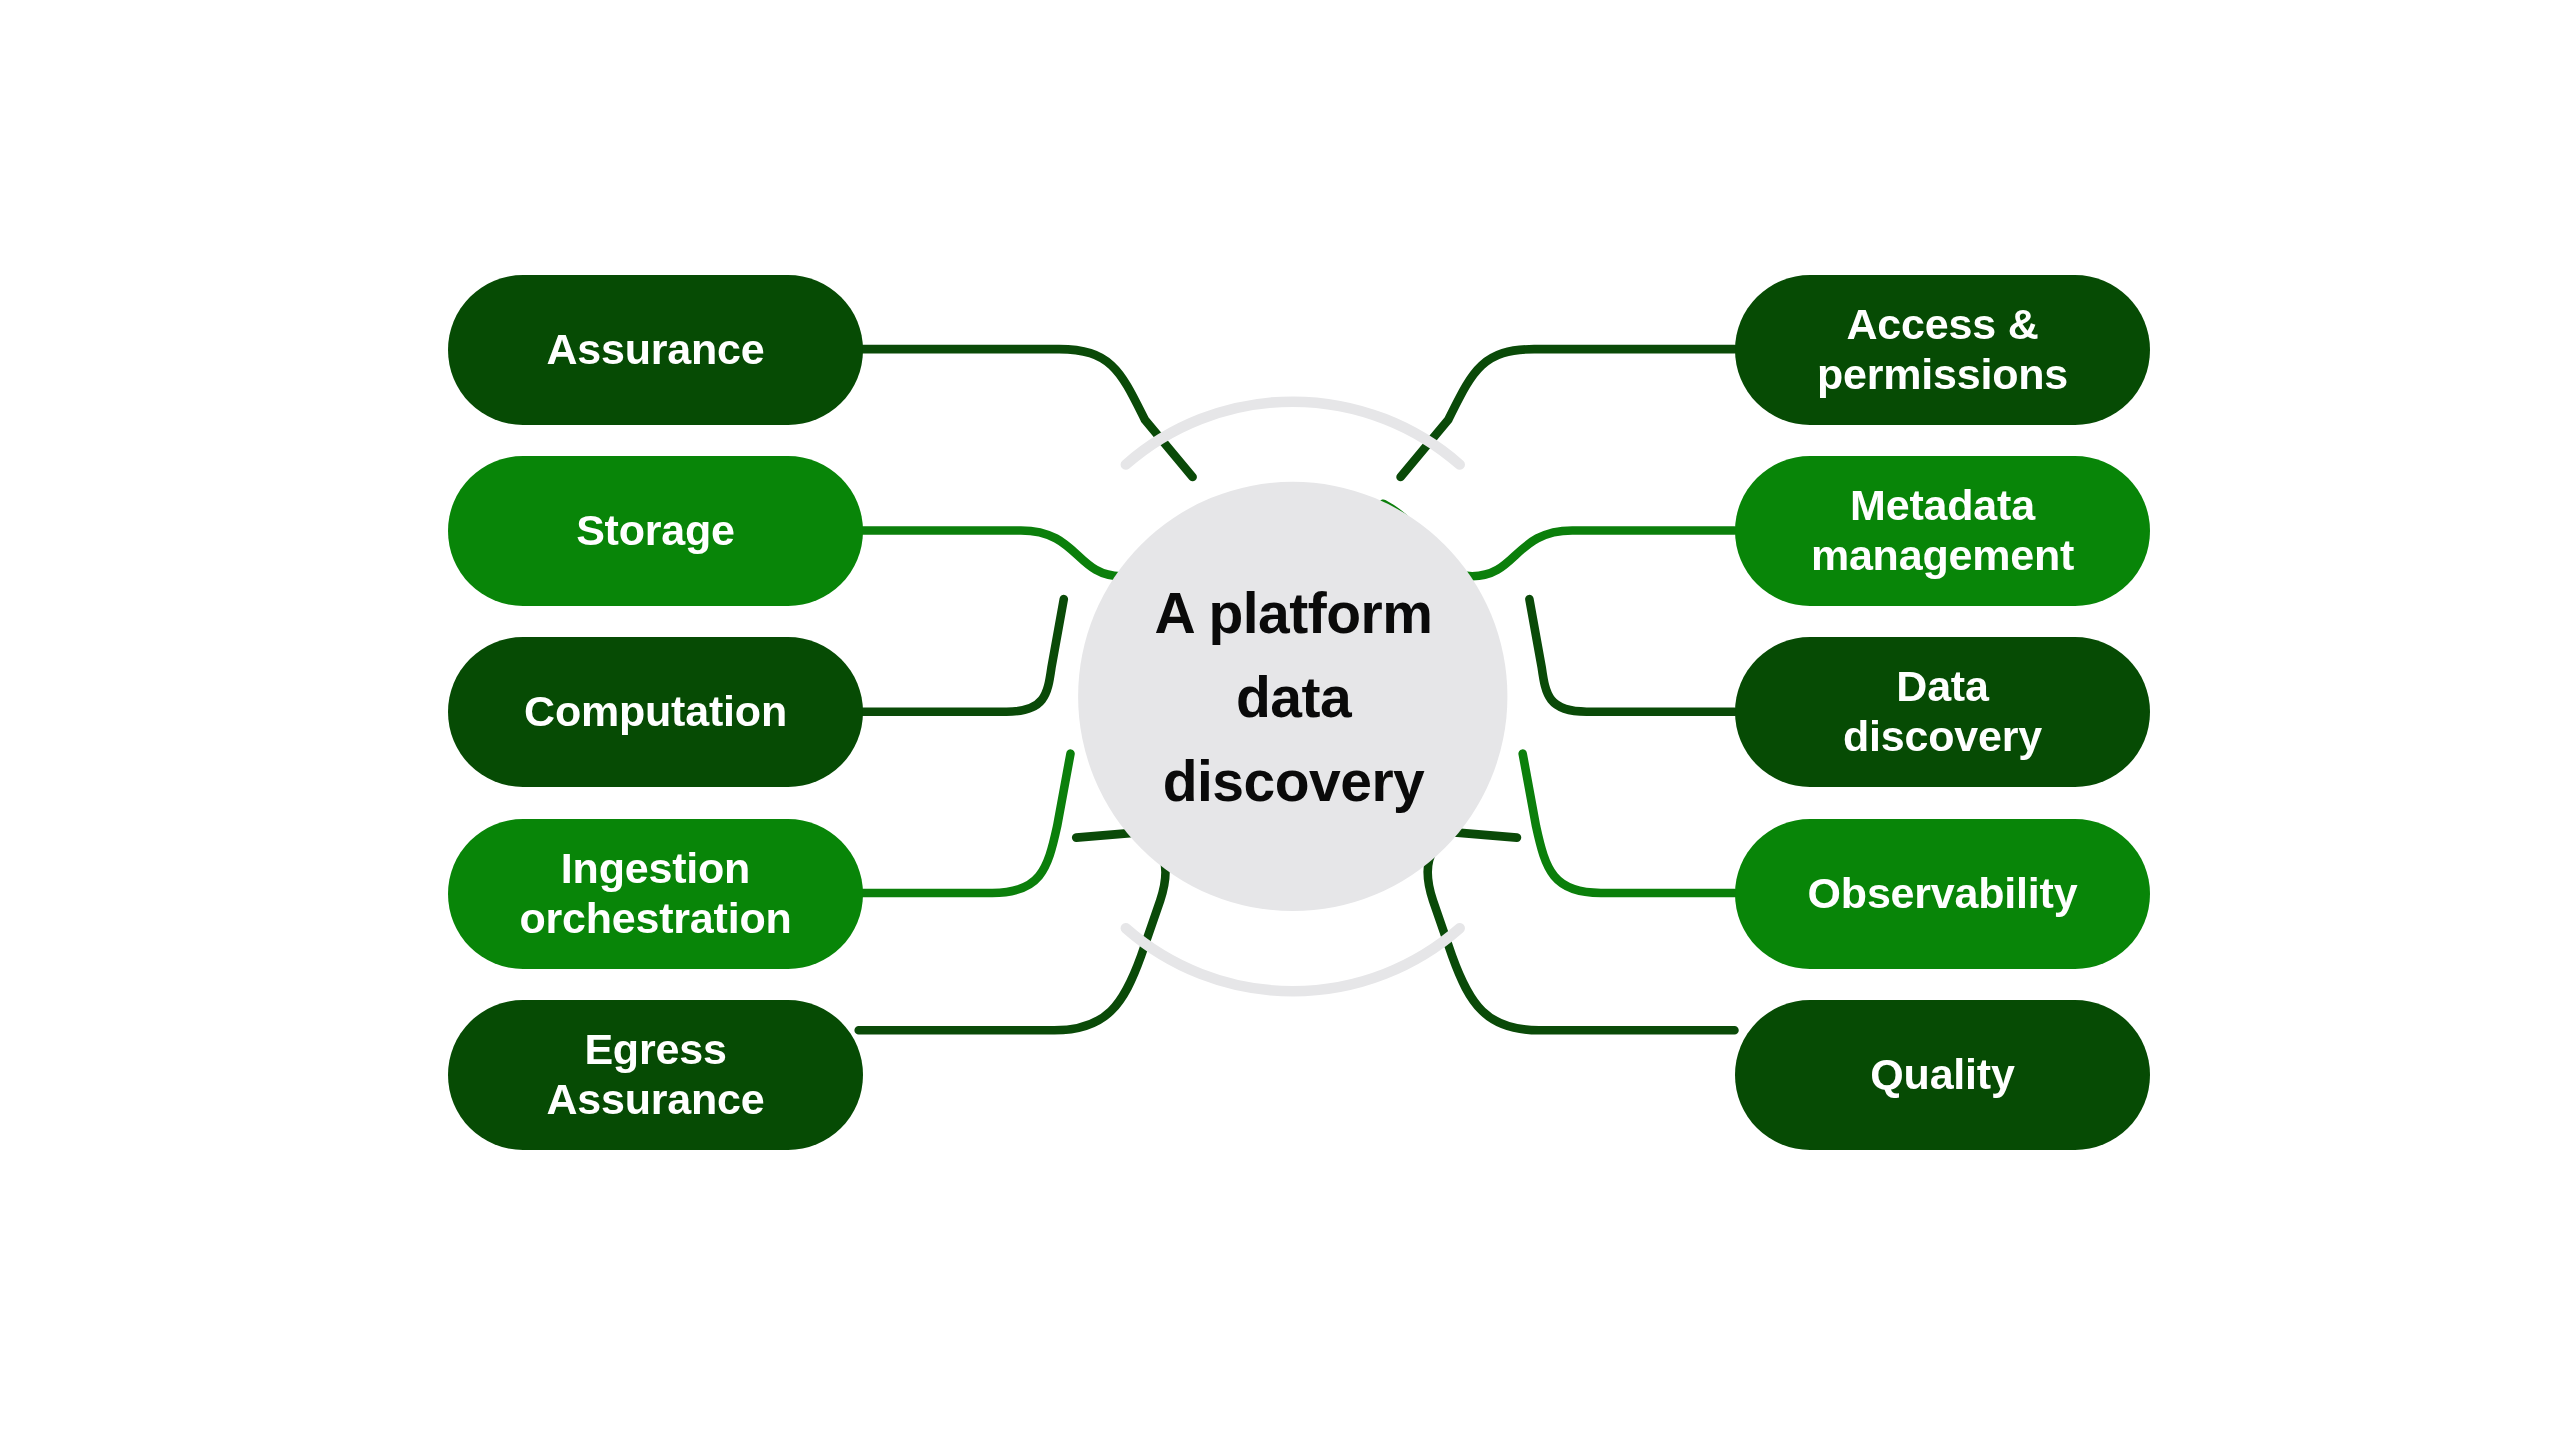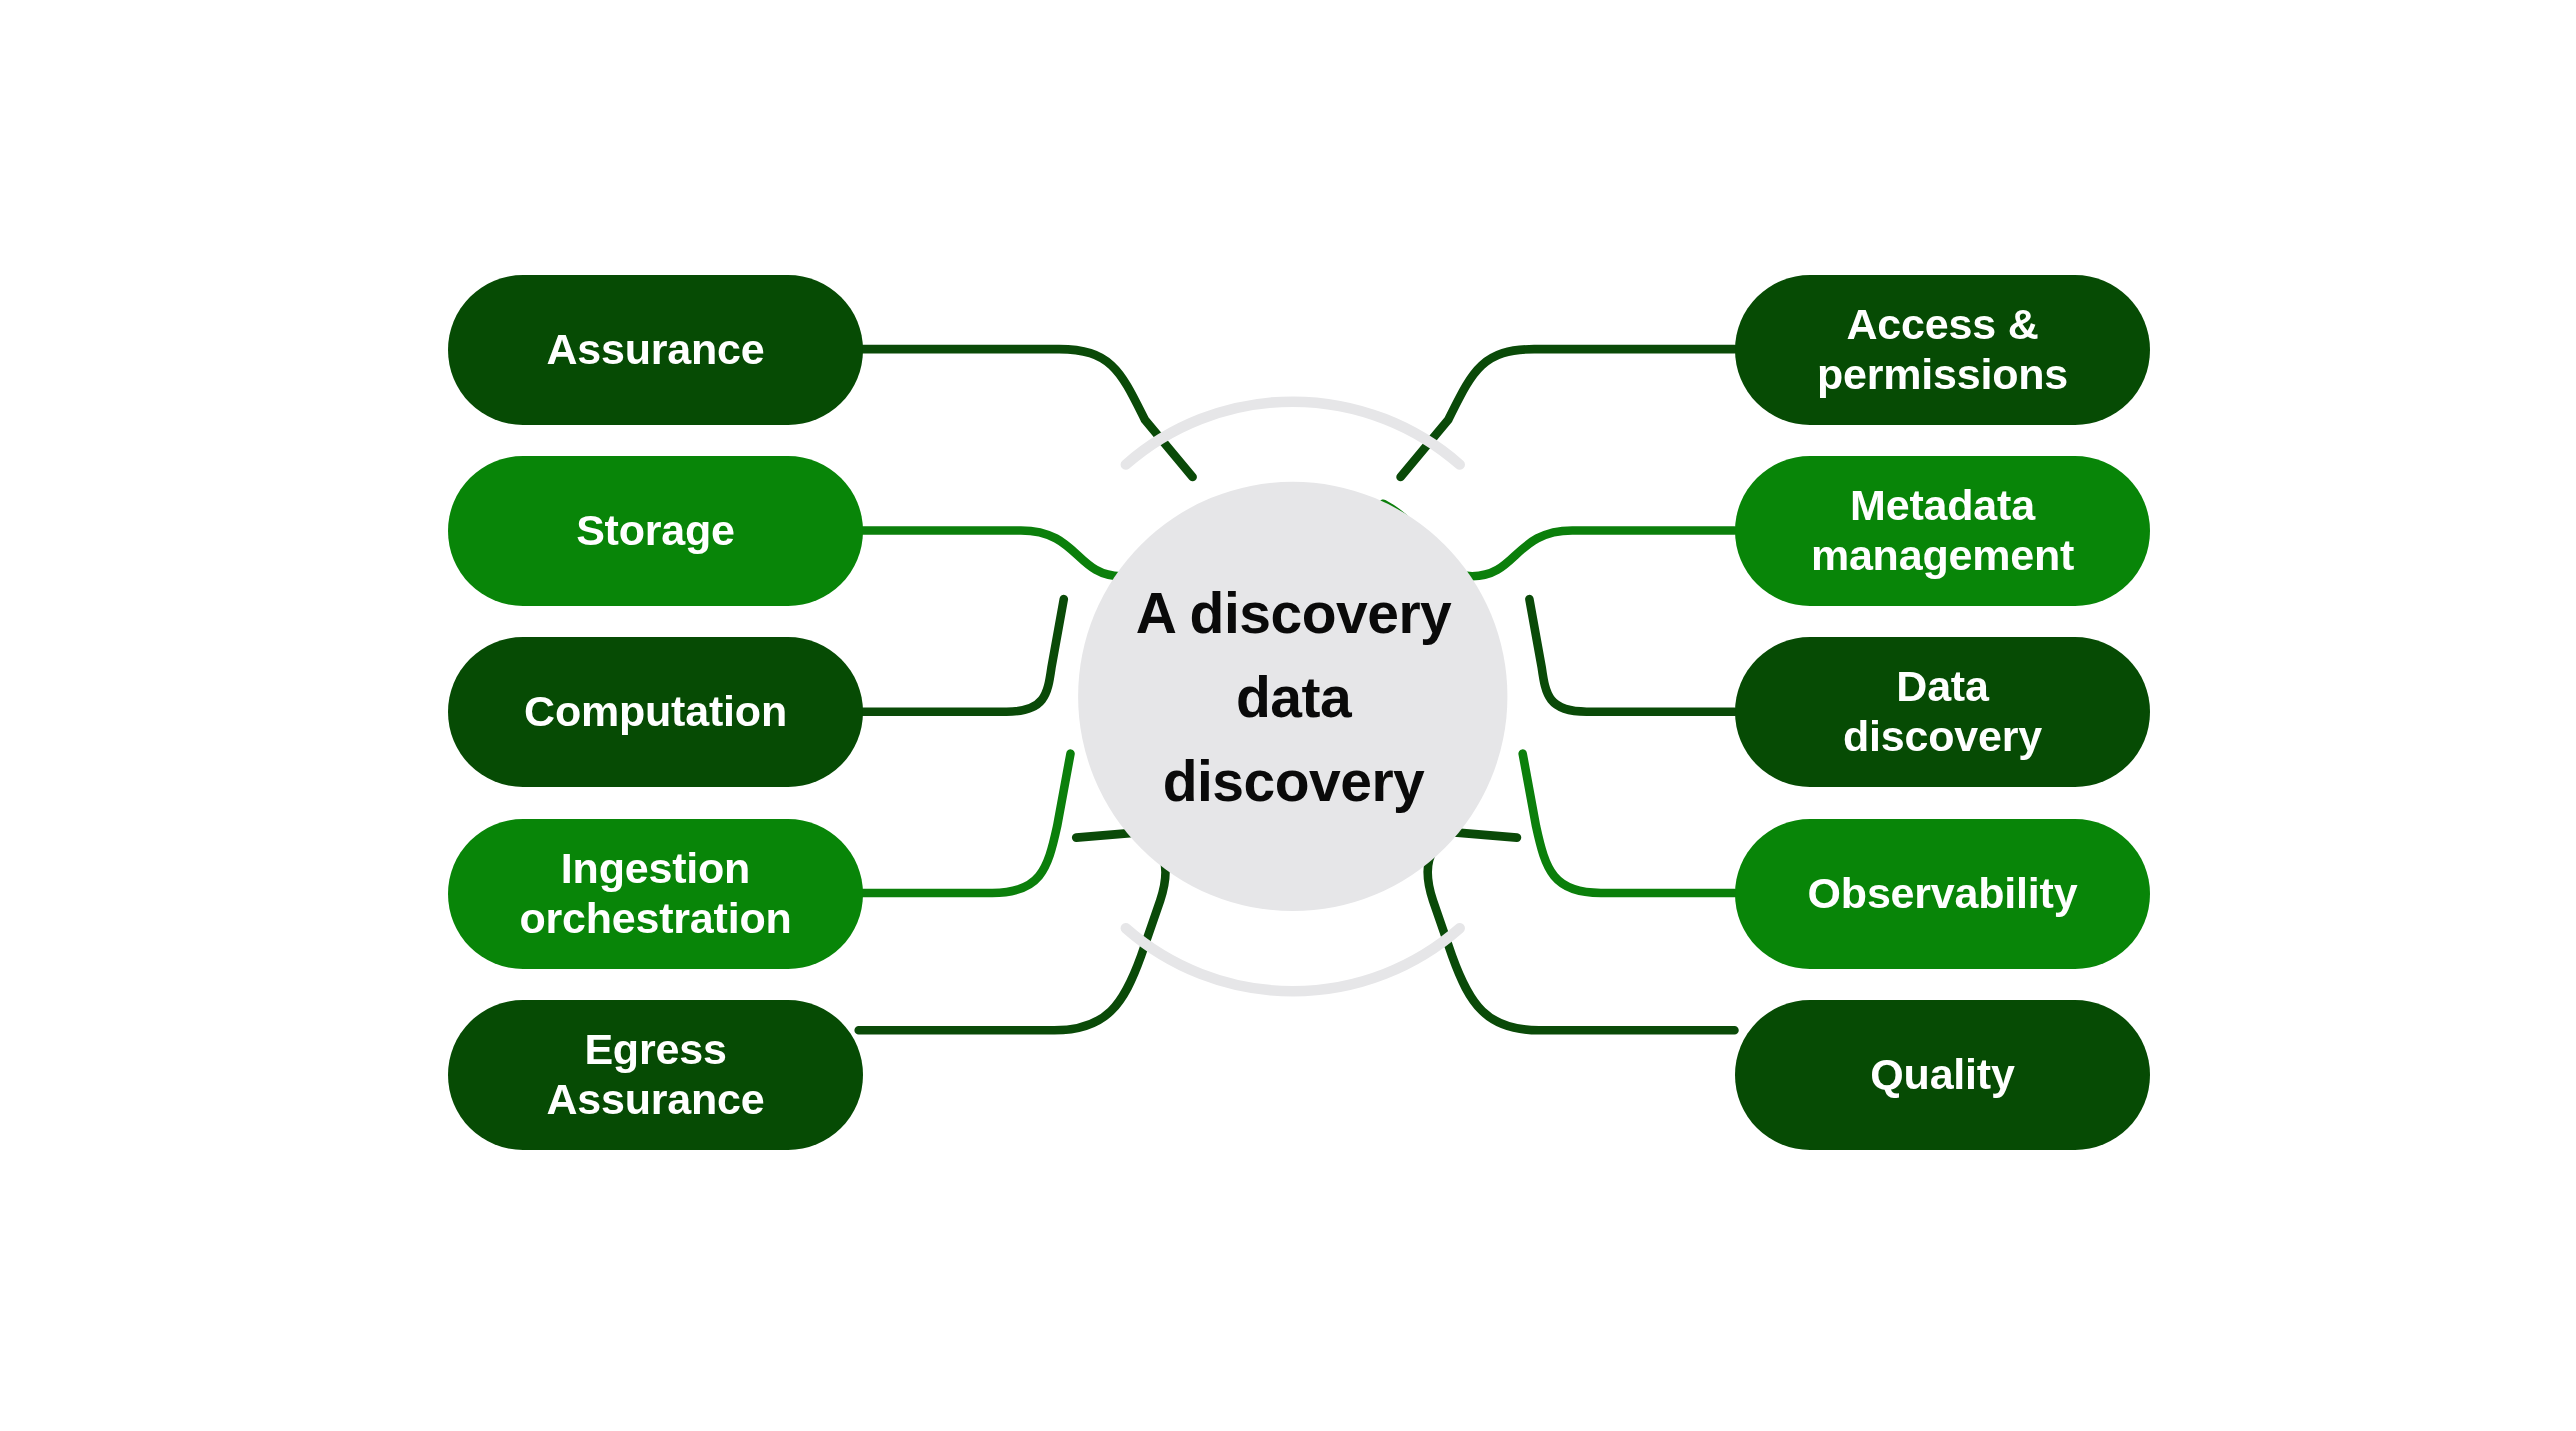--- a/index.html
+++ b/index.html
@@ -123,21 +123,21 @@
 
   <svg id="hub" viewBox="0 0 2700 1500" width="2576" height="1431" xmlns="http://www.w3.org/2000/svg">
 
     <path d="M 1180 487 A 265 265 0 0 1 1530 487" fill="none" stroke="#e6e6e8" stroke-width="11" stroke-linecap="round"></path>
     <path d="M 1180 973 A 265 265 0 0 0 1530 973" fill="none" stroke="#e6e6e8" stroke-width="11" stroke-linecap="round"></path>
 
     <circle cx="1355" cy="730" r="225" fill="#e6e6e8"></circle>
   </svg>
 
   <div class="hub-label">
-    <span class="hl">A discovery</span>
+    <span class="hl">A platform</span>
     <span class="hl">data</span>
     <span class="hl">discovery</span>
   </div>
 
   <div class="pill dark left-col row0">
     <span class="ptext">Assurance</span>
   </div>
   <div class="pill light left-col row1">
     <span class="ptext">Storage</span>
   </div>

